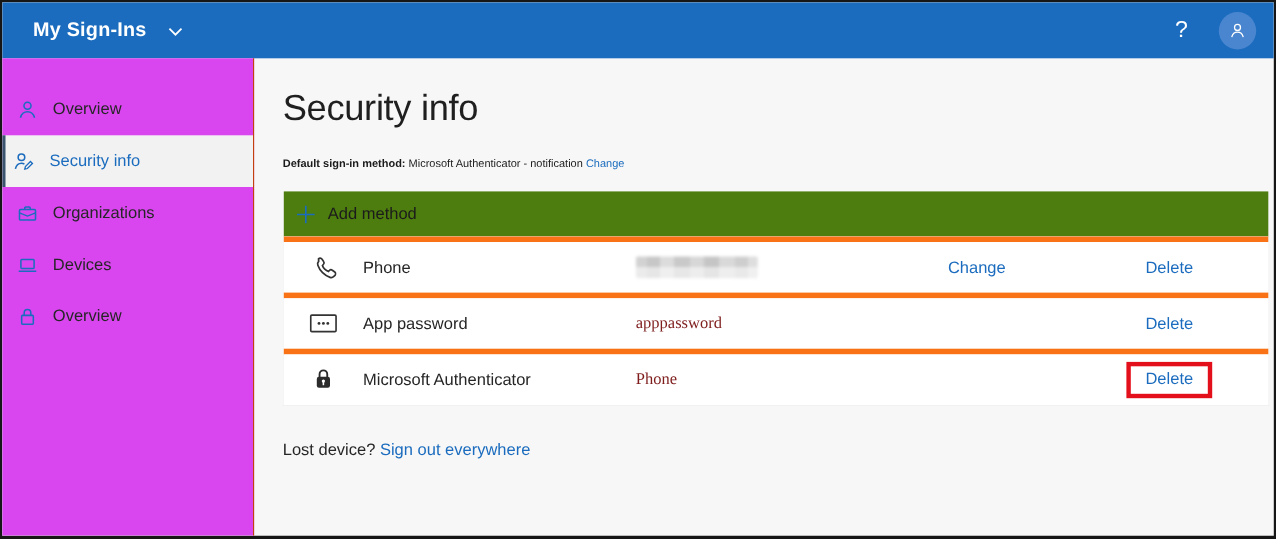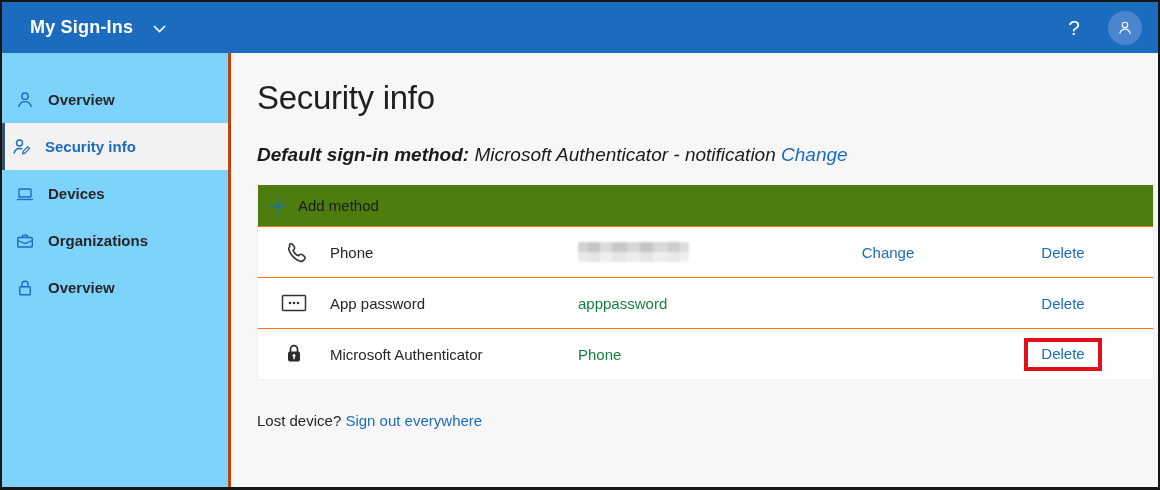--- a/index.html
+++ b/index.html
@@ -40,24 +40,23 @@
     display: flex; align-items: center; justify-content: center;
     cursor: pointer;
   }
 
   
   .body-wrap { flex: 1; display: flex; min-height: 0; }
 
   
   .sidebar {
     width: 229px; flex: 0 0 229px;
-    background: #7dd3fc;
-    border-right: 3px solid #c2410c;
+    background: #d946ef;
+    border-right: 1px solid #c2410c;
     padding-top: 23px;
-    font-weight: bold;
   }
   .nav-item {
     height: 47px;
     display: flex; align-items: center;
     padding-left: 10px;
     font-size: 15px; color: #262626;
     cursor: pointer;
     border-left: 3px solid transparent;
   }
   .nav-item .nav-icon { width: 20px; height: 20px; margin-right: 13px; flex: 0 0 20px; }
@@ -65,21 +64,21 @@
     background: #f2f2f2;
     color: #1b6cbe;
     border-left-color: #3a536e;
     padding-left: 7px;
   }
 
   
   .main { flex: 1; padding: 26px 0 0 26px; min-width: 0; }
   .page-title { font-size: 33px; font-weight: 400; color: #1f1f1f; letter-spacing: -.3px; }
   .page-desc { margin-top: 15px; font-size: 15px; color: #3d3d3d; }
-  .default-line { margin-top: 27px; font-size: 19px; color: #1b1b1b; font-style: italic; }
+  .default-line { margin-top: 27px; font-size: 10px; color: #1b1b1b; }
   .default-line b { font-weight: bold; }
   a.link { color: #1b6cbe; text-decoration: none; cursor: pointer; }
 
   
   .methods-table {
     margin-top: 19px;
     margin-right: 4px;
     background: #fff;
     border: 1px solid #f0f0f0;
     border-top: none;
@@ -92,26 +91,26 @@
     font-size: 15px; color: #1b1b1b;
     cursor: pointer;
   }
   .add-row .plus-icon { margin-right: 11px; display: flex; }
   .method-row {
     display: grid;
     grid-template-columns: 72px 248px 1fr 170px 180px;
     align-items: center;
     height: 51px;
     background: #fff;
-    border-top: 1px solid #f97316;
+    border-top: 5px solid #f97316;
     font-size: 15px;
   }
   .cell-icon { display: flex; justify-content: center; align-items: center; }
   .cell-name { color: #262626; }
-  .cell-value { color: #15803d; }
+  .cell-value { color: #7f1d1d; font-family: Liberation Serif, serif; }
   .cell-action { text-align: center; font-size: 15px; }
   .masked-value {
     width: 111px; height: 20px; border-radius: 2px;
     background:
       linear-gradient(180deg, rgba(255,255,255,0) 0 48%, rgba(255,255,255,.55) 48% 100%),
       linear-gradient(90deg, #d2d2d2 0 9%, #c7c7c7 9% 20%, #dcdcdc 20% 31%, #c9c9c9 31% 44%,
                        #d7d7d7 44% 56%, #c5c5c5 56% 68%, #d9d9d9 68% 81%, #cecece 81% 92%, #dedede 92% 100%);
     filter: blur(1.3px);
   }
   .red-box {
@@ -172,36 +171,36 @@
             <path d="M2 16.5c.8-3.2 2.8-5 5.5-5 1 0 1.9.2 2.7.7" fill="none" stroke="#1b6cbe" stroke-width="1.4"></path>
             <path d="M10.5 16.8l.6-2.4 4.6-4.6 1.8 1.8-4.6 4.6z" fill="none" stroke="#1b6cbe" stroke-width="1.2"></path>
           </svg>
         </span>
         <span>Security info</span>
       </div>
 
       <div class="nav-item">
         <span class="nav-icon">
           <svg width="20" height="20" viewBox="0 0 20 20">
-            <rect x="4" y="5" width="12" height="8" rx="0.8" fill="none" stroke="#1b6cbe" stroke-width="1.4"></rect>
-            <path d="M2 15.5h16" stroke="#1b6cbe" stroke-width="1.4"></path>
-          </svg>
-        </span>
-        <span>Devices</span>
-      </div>
-
-      <div class="nav-item">
-        <span class="nav-icon">
-          <svg width="20" height="20" viewBox="0 0 20 20">
             <rect x="2.7" y="6.5" width="14.6" height="9.5" rx="1" fill="none" stroke="#1b6cbe" stroke-width="1.4"></rect>
             <path d="M7.5 6.5V5.2c0-.6.4-1 1-1h3c.6 0 1 .4 1 1v1.3" fill="none" stroke="#1b6cbe" stroke-width="1.4"></path>
             <path d="M2.7 9.5l7.3 3 7.3-3" fill="none" stroke="#1b6cbe" stroke-width="1.2"></path>
           </svg>
         </span>
         <span>Organizations</span>
+      </div>
+
+      <div class="nav-item">
+        <span class="nav-icon">
+          <svg width="20" height="20" viewBox="0 0 20 20">
+            <rect x="4" y="5" width="12" height="8" rx="0.8" fill="none" stroke="#1b6cbe" stroke-width="1.4"></rect>
+            <path d="M2 15.5h16" stroke="#1b6cbe" stroke-width="1.4"></path>
+          </svg>
+        </span>
+        <span>Devices</span>
       </div>
 
       <div class="nav-item">
         <span class="nav-icon">
           <svg width="20" height="20" viewBox="0 0 20 20">
             <rect x="4.7" y="8.7" width="10.6" height="8" rx="0.8" fill="none" stroke="#1b6cbe" stroke-width="1.4"></rect>
             <path d="M7 8.7V6.3a3 3 0 016 0v2.4" fill="none" stroke="#1b6cbe" stroke-width="1.4"></path>
           </svg>
         </span>
         <span>Overview</span>

